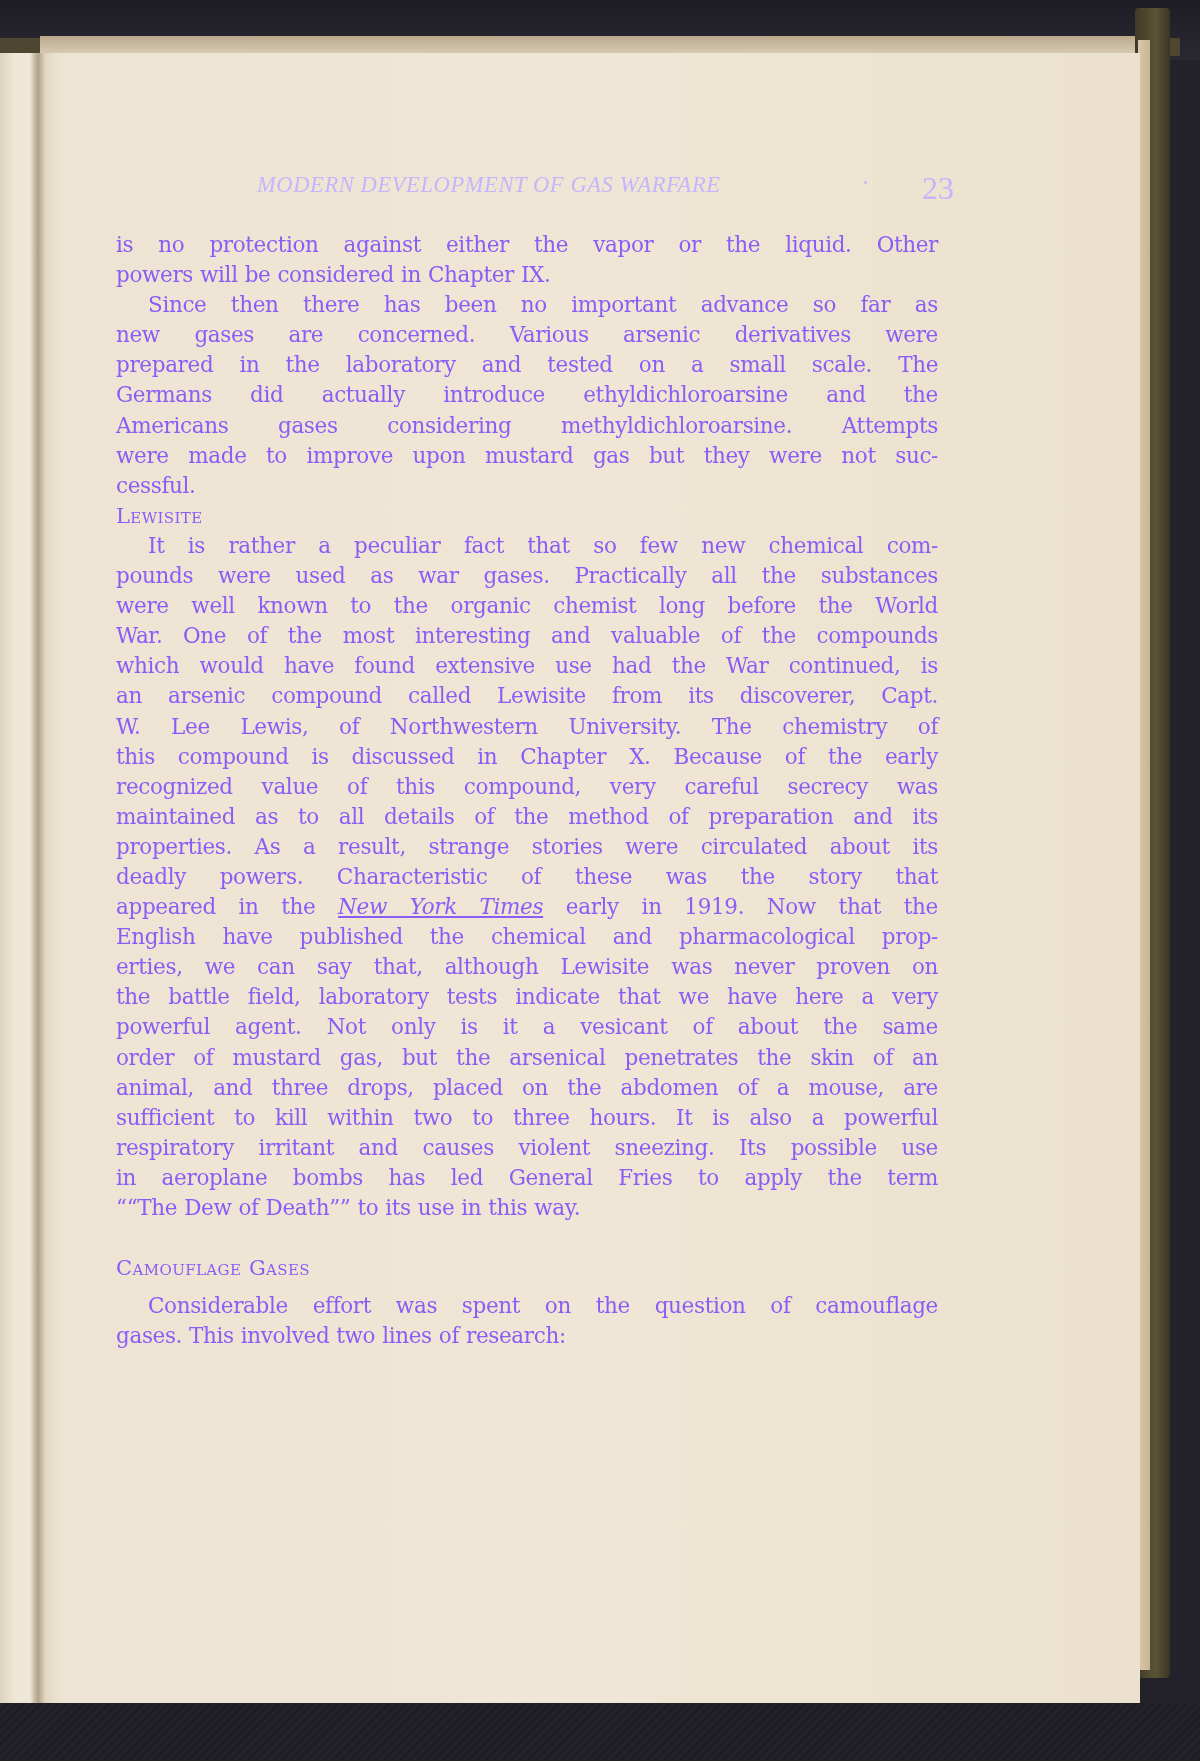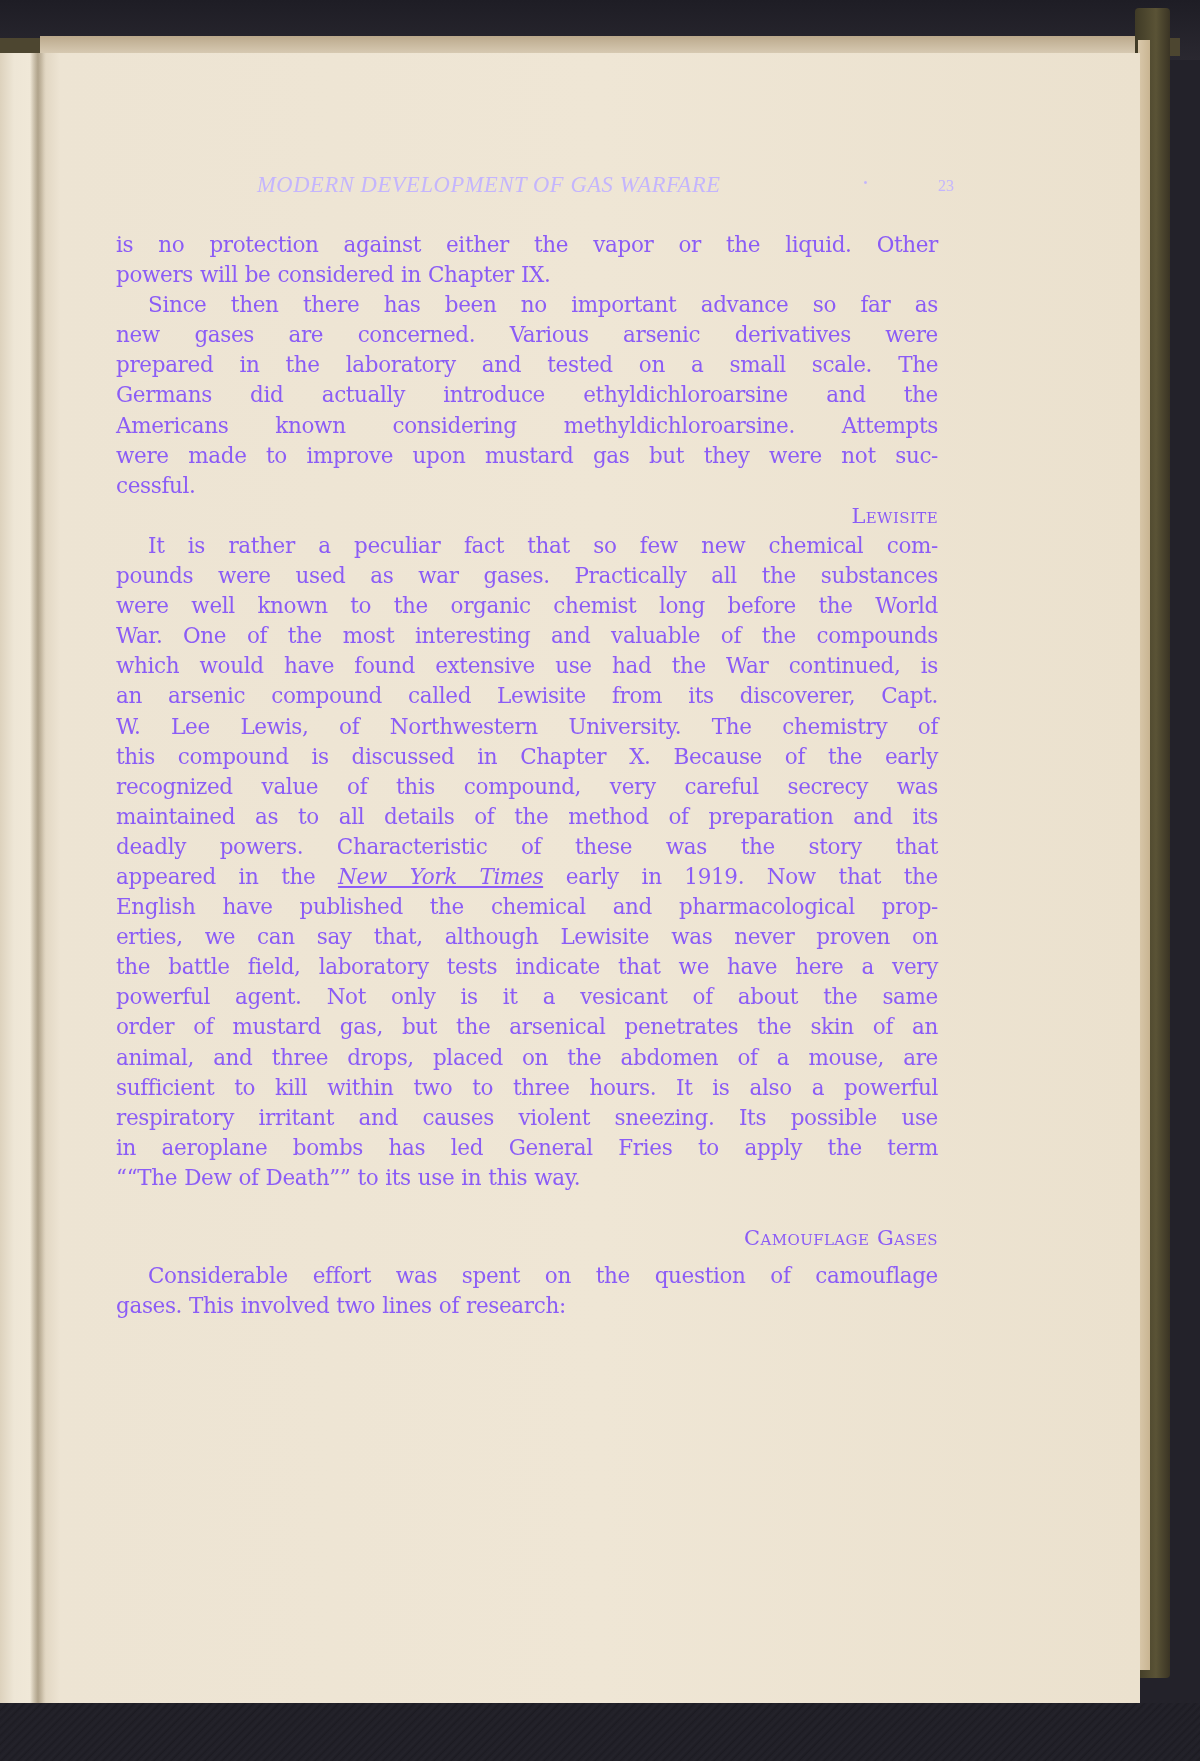--- a/index.html
+++ b/index.html
@@ -44,38 +44,38 @@
     }
     .running-title {
       position: absolute; left: 125px; top: 4px;
       font-style: italic; font-size: 22.5px; letter-spacing: 0.6px;
       font-family: "Liberation Serif", "DejaVu Serif", serif;
     }
     .running-dot {
       position: absolute; left: 730px; top: 2px; font-size: 22px;
     }
     .page-number {
-      position: absolute; right: 0; top: 9px; font-size: 16px;
+      position: absolute; right: 0; top: 2px; font-size: 32px;
       font-family: "Liberation Serif", "DejaVu Serif", serif;
     }
     .body {
       position: absolute; left: 116px; top: 230px; width: 822px;
       font-size: 21.5px; line-height: 30.1px; color: #8b5cf6;
       font-family: "DejaVu Serif", serif;
       letter-spacing: -0.35px;
       word-spacing: 0.5px;
     }
     .line {
       display: block; text-align: justify; text-align-last: justify;
       white-space: nowrap; height: 30.1px;
     }
     .line.last { text-align-last: left; }
     .line.indent { padding-left: 32px; }
     .heading {
-      display: block; text-align: right; height: 30.1px;
+      display: block; text-align: left; height: 30.1px;
       font-variant: small-caps; letter-spacing: 0.4px; font-size: 21px;
     }
     .gap { display: block; height: 30px; }
     em { font-style: italic; text-decoration: underline; }
     .cover-bottom {
       position: absolute; left: 0; top: 1703px; width: 1200px; height: 58px;
       background: repeating-linear-gradient(135deg, #1f1e26 0px, #24232b 3px, #1c1b22 6px);
     }
   </style>
 </head>
@@ -102,38 +102,39 @@
   <div>
     <span class="line">is no protection against either the vapor or the liquid.  Other</span>
     <span class="line last">powers will be considered in Chapter IX.</span>
   </div>
 
   <div>
     <span class="line indent">Since then there has been no important advance so far as</span>
     <span class="line">new gases are concerned.  Various arsenic derivatives were</span>
     <span class="line">prepared in the laboratory and tested on a small scale.  The</span>
     <span class="line">Germans did actually introduce ethyldichloroarsine and the</span>
-    <span class="line">Americans known considering methyldichloroarsine.  Attempts</span>
+    <span class="line">Americans gases considering methyldichloroarsine.  Attempts</span>
     <span class="line">were made to improve upon mustard gas but they were not suc-</span>
     <span class="line last">cessful.</span>
   </div>
 
   <span class="heading">Lewisite</span>
 
   <div>
     <span class="line indent">It is rather a peculiar fact that so few new chemical com-</span>
     <span class="line">pounds were used as war gases.  Practically all the substances</span>
     <span class="line">were well known to the organic chemist long before the World</span>
     <span class="line">War.  One of the most interesting and valuable of the compounds</span>
     <span class="line">which would have found extensive use had the War continued, is</span>
     <span class="line">an arsenic compound called Lewisite from its discoverer, Capt.</span>
     <span class="line">W. Lee Lewis, of Northwestern University.  The chemistry of</span>
     <span class="line">this compound is discussed in Chapter X.  Because of the early</span>
     <span class="line">recognized value of this compound, very careful secrecy was</span>
     <span class="line">maintained as to all details of the method of preparation and its</span>
+    <span class="line">properties.  As a result, strange stories were circulated about its</span>
     <span class="line">deadly powers.  Characteristic of these was the story that</span>
     <span class="line"><span>appeared in the </span><em>New York Times</em><span> early in 1919.  Now that the</span></span>
     <span class="line">English have published the chemical and pharmacological prop-</span>
     <span class="line">erties, we can say that, although Lewisite was never proven on</span>
     <span class="line">the battle field, laboratory tests indicate that we have here a very</span>
     <span class="line">powerful agent.  Not only is it a vesicant of about the same</span>
     <span class="line">order of mustard gas, but the arsenical penetrates the skin of an</span>
     <span class="line">animal, and three drops, placed on the abdomen of a mouse, are</span>
     <span class="line">sufficient to kill within two to three hours.  It is also a powerful</span>
     <span class="line">respiratory irritant and causes violent sneezing.  Its possible use</span>

